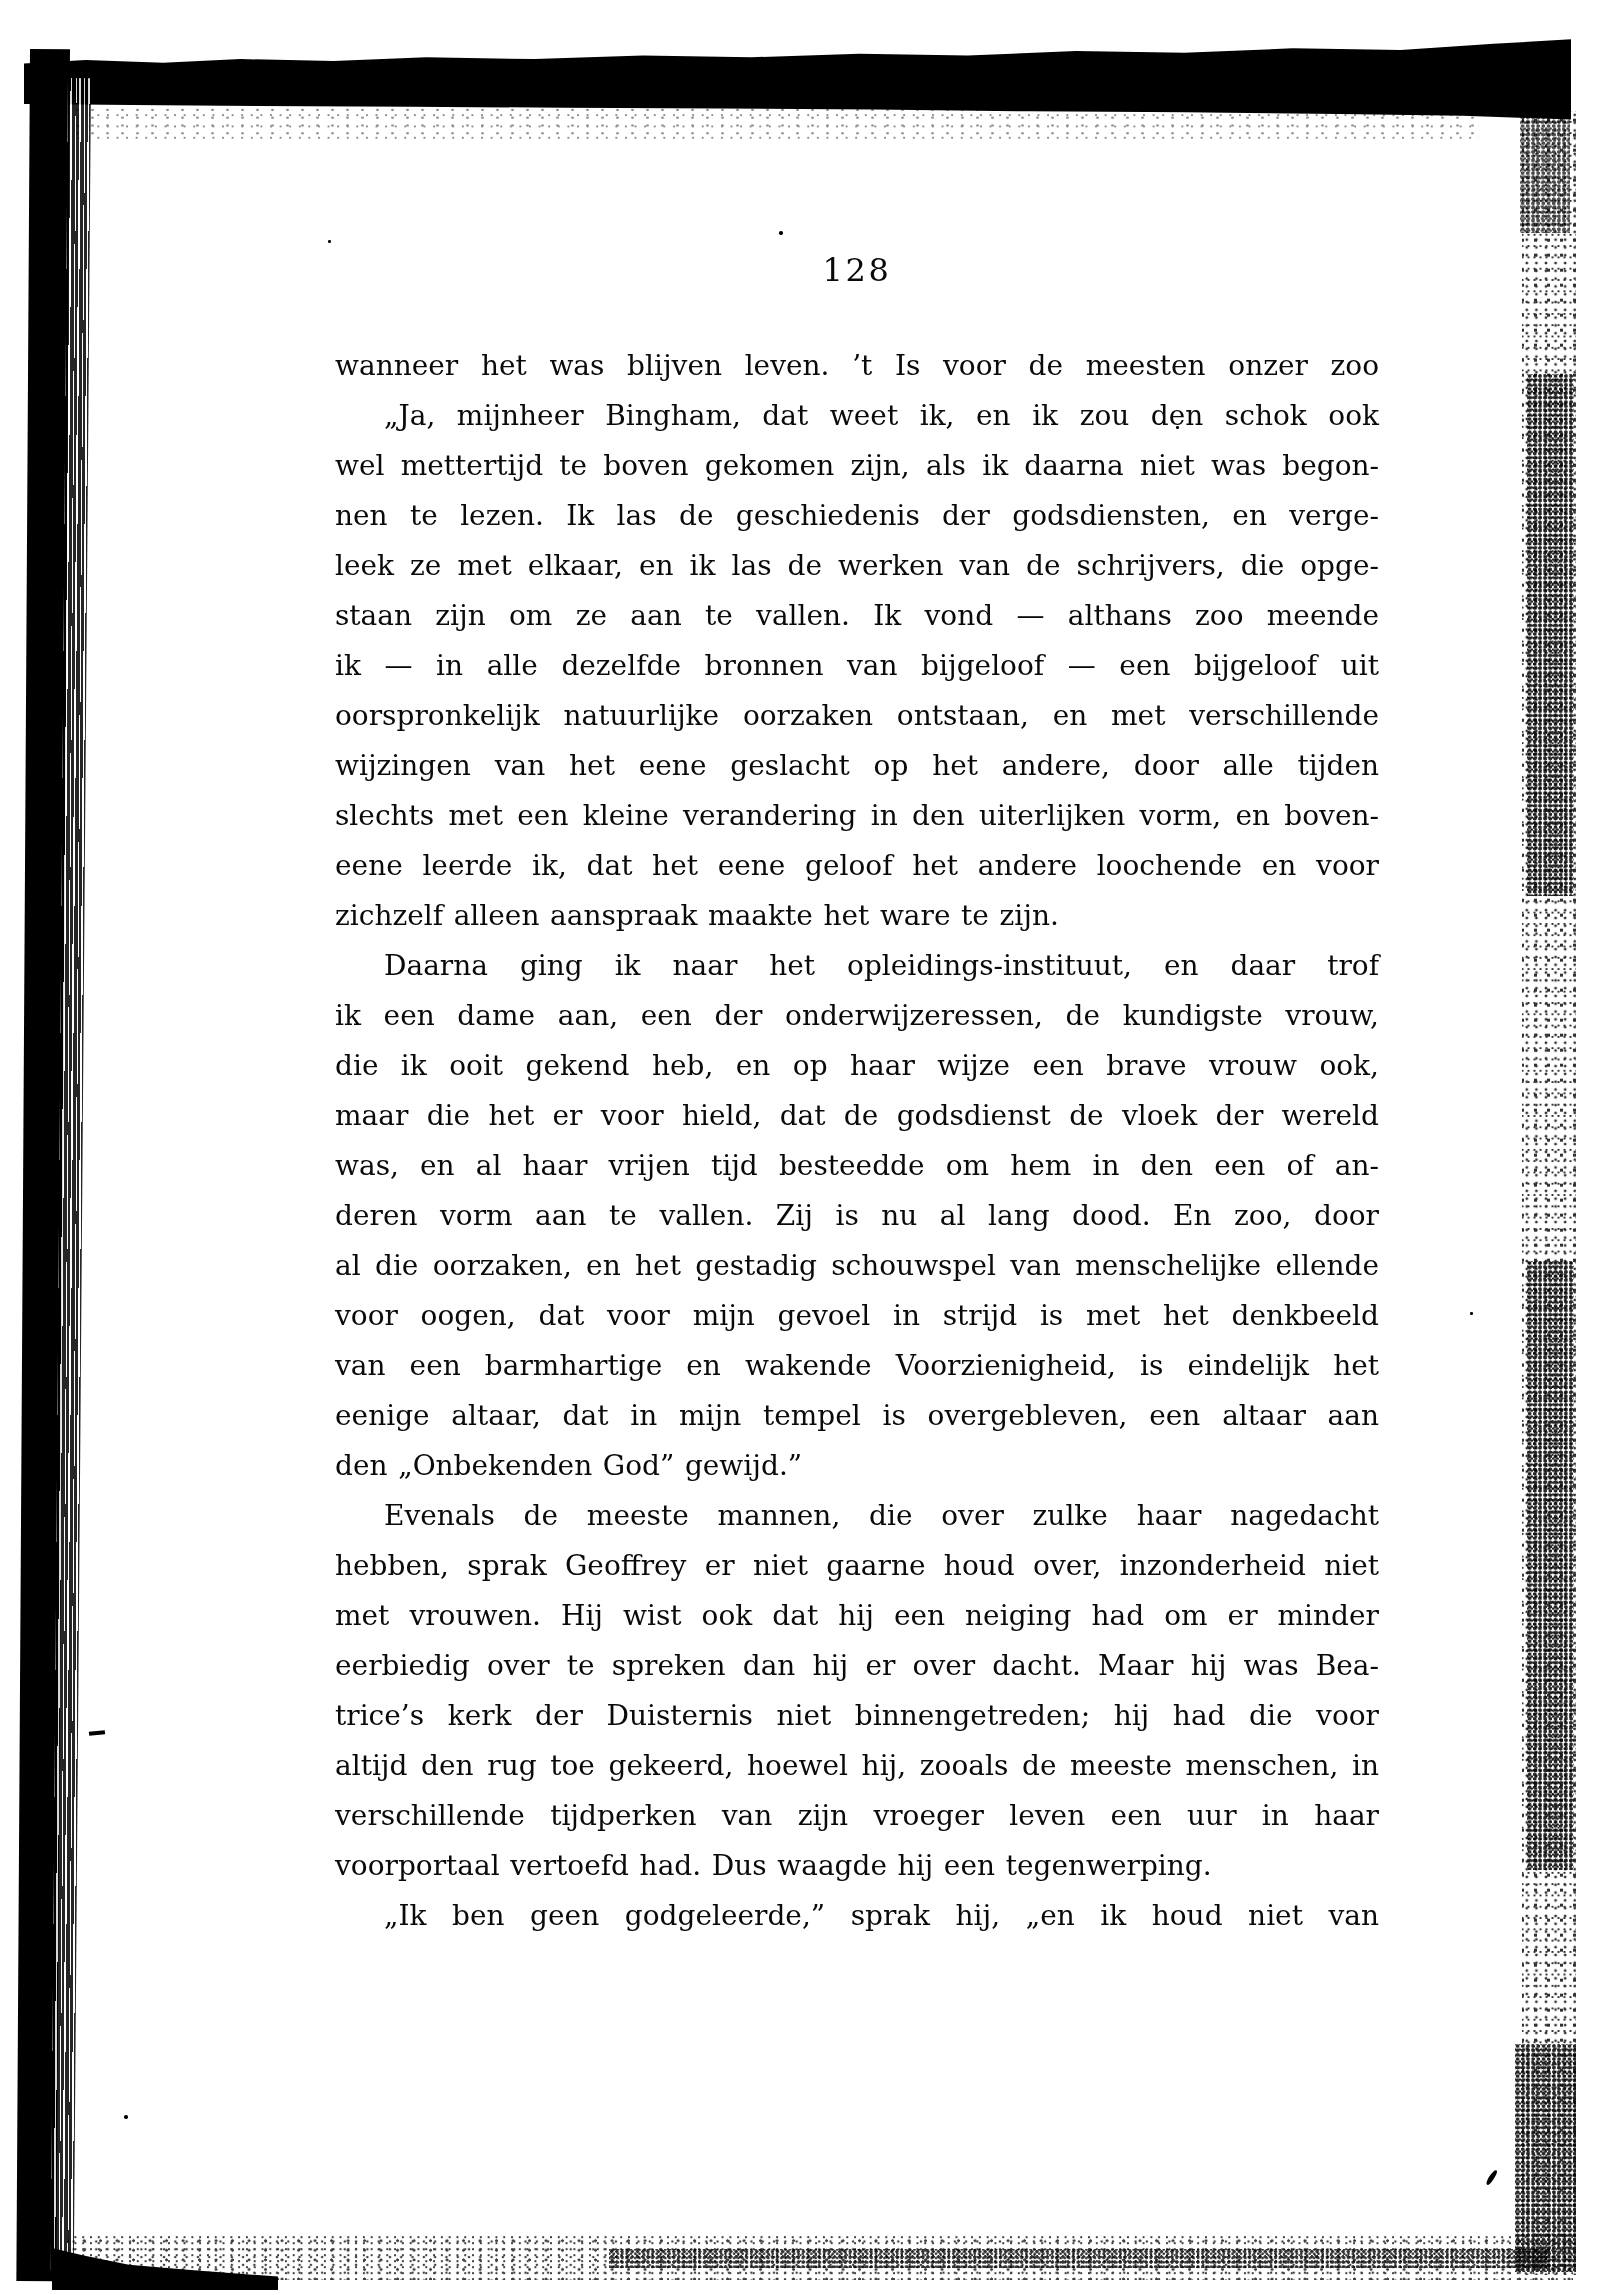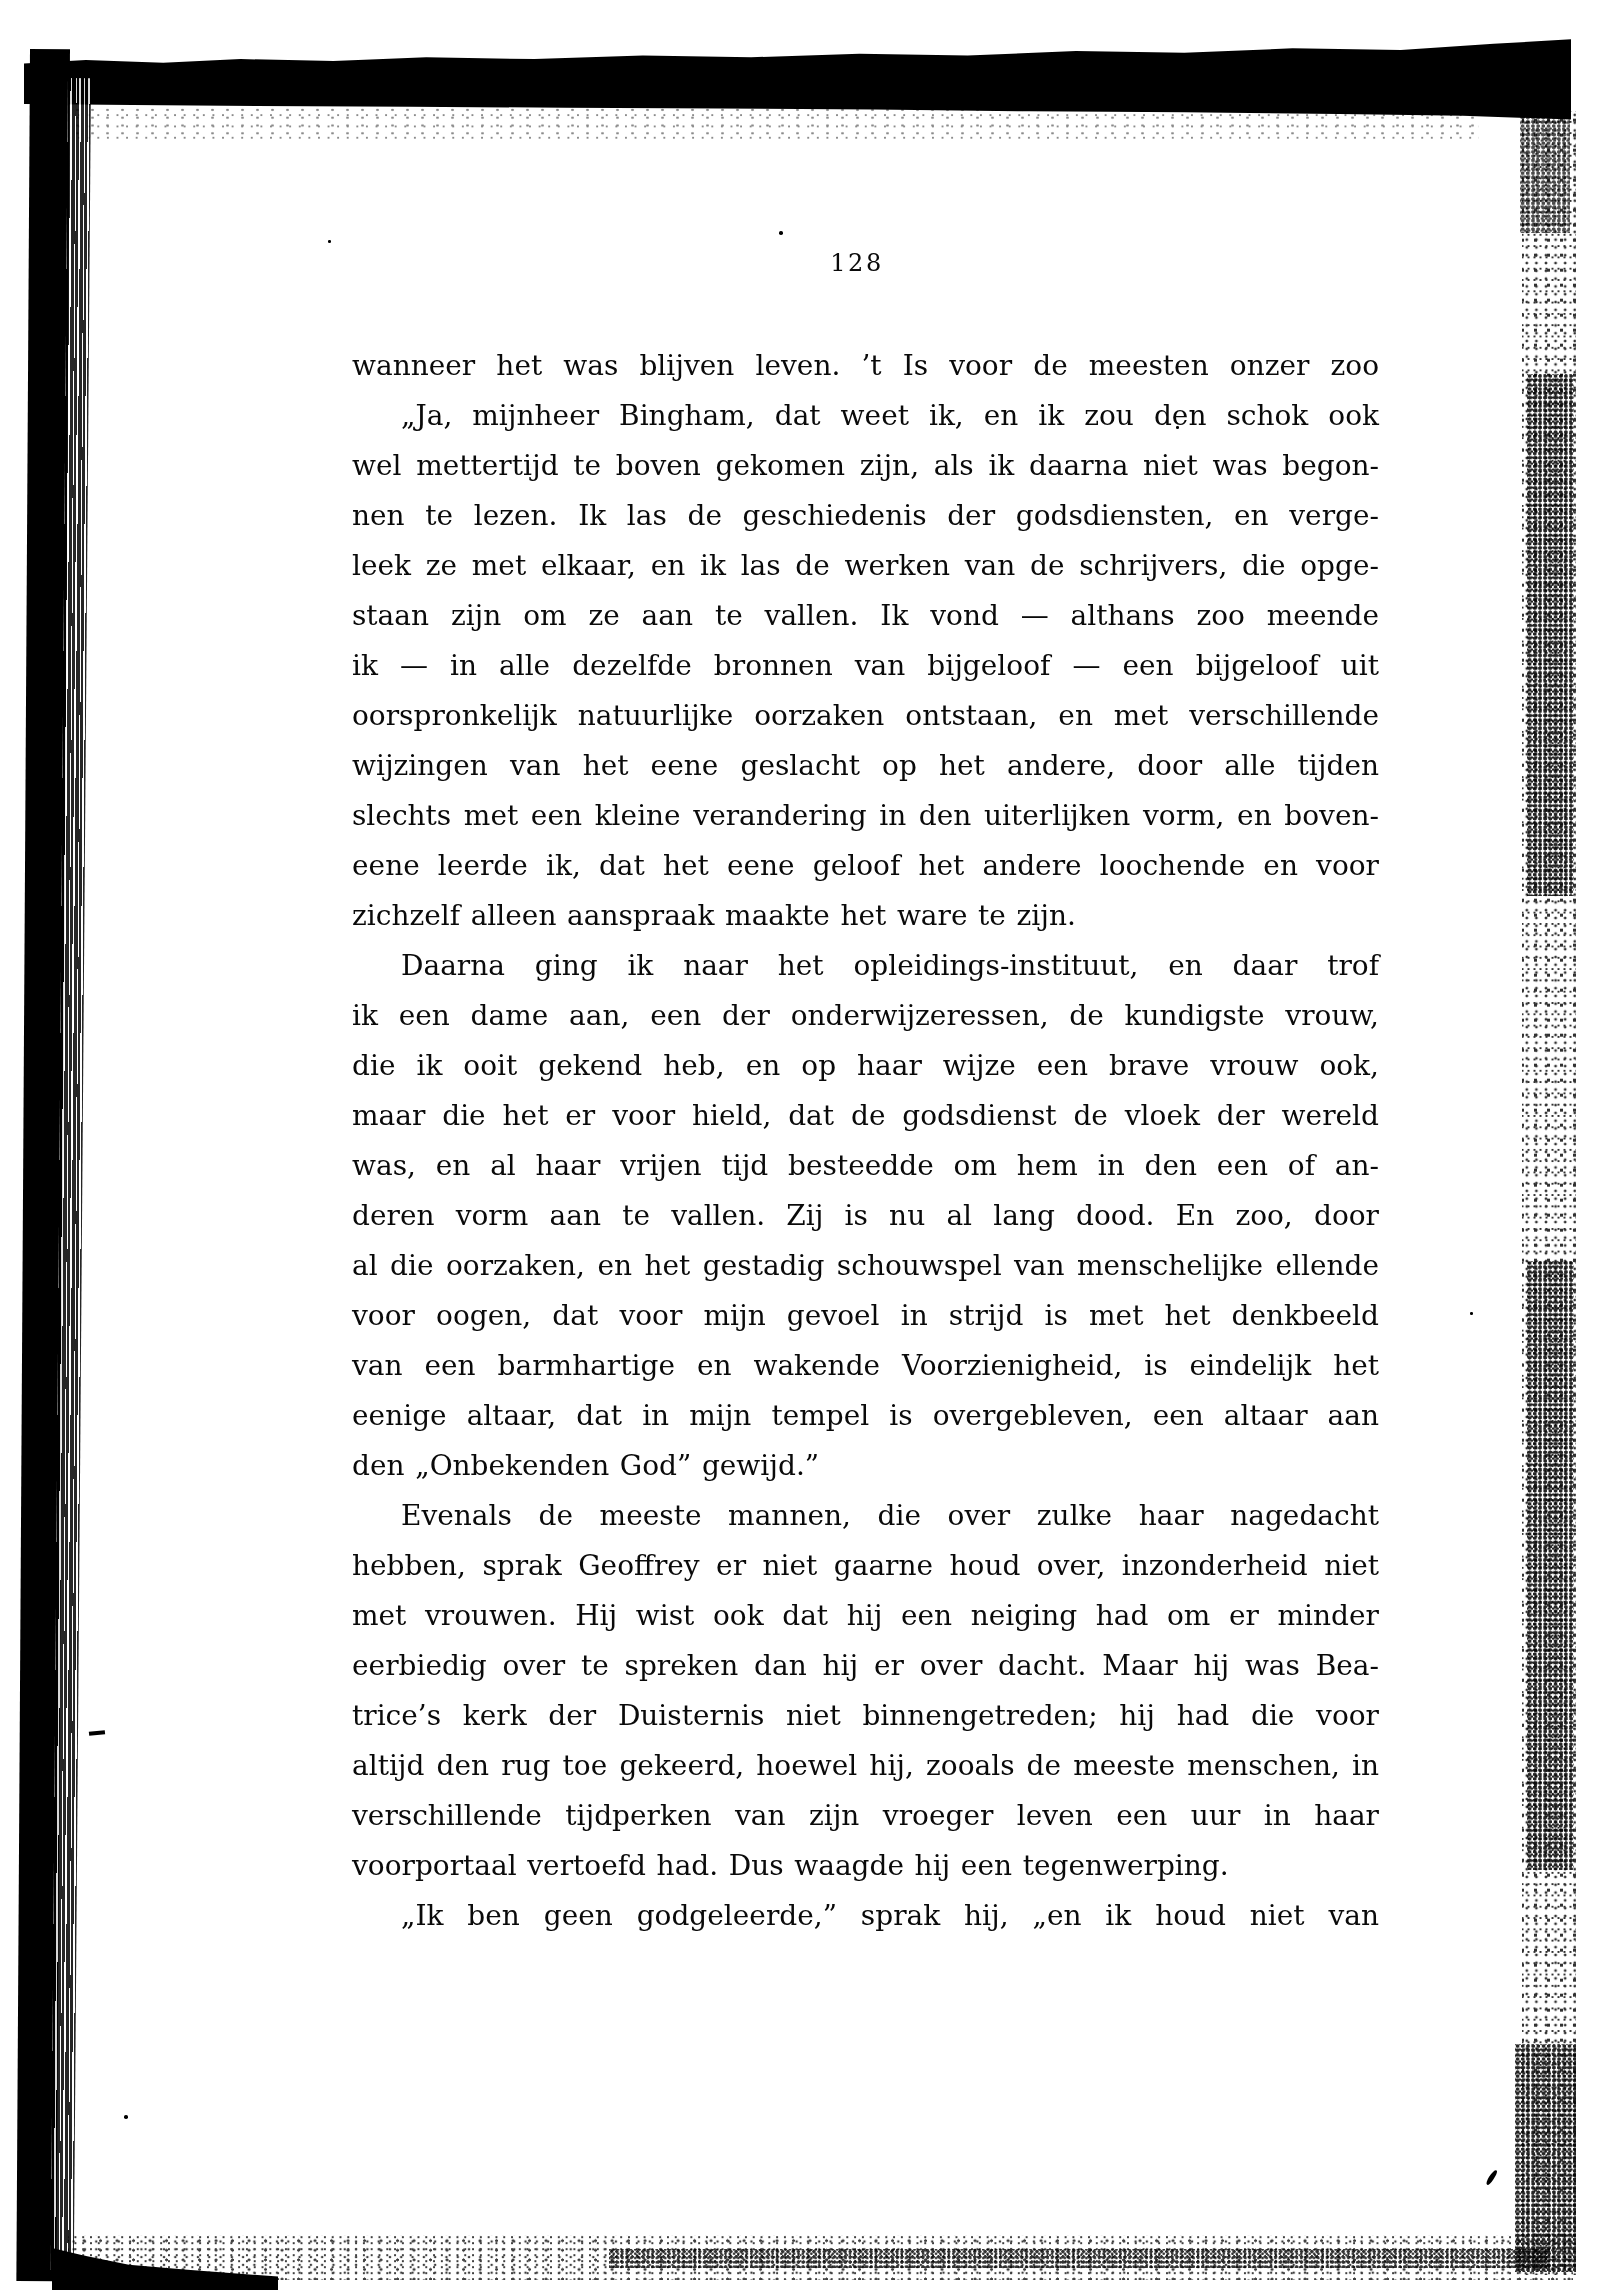--- a/index.html
+++ b/index.html
@@ -96,34 +96,33 @@
   }
   .speck{position:absolute;background:#000;border-radius:50%;}
   .speck.s1{left:779px;top:231px;width:3.5px;height:3.5px;}
   .speck.s2{left:328px;top:240px;width:2.6px;height:2.6px;}
   .speck.s3{left:1176px;top:426px;width:2.6px;height:2.6px;}
   .speck.s4{left:124px;top:2115px;width:3.5px;height:3.5px;}
   .speck.s5{left:1470px;top:1312px;width:2.6px;height:2.6px;}
 
   
   .page-number{
-    position:absolute;left:335px;top:244px;width:1044px;
-    text-align:center;font-size:24px;letter-spacing:2.6px;line-height:38px;
+    position:absolute;left:335px;top:251px;width:1044px;
+    text-align:center;font-size:32px;letter-spacing:2.6px;line-height:38px;
   }
   .text-block{
     position:absolute;left:335px;top:341px;width:1044px;
   }
   .line{
     height:50px;line-height:50px;
     font-size:28px;
     text-align:justify;text-align-last:justify;
     text-justify:inter-word;
     word-spacing:1.7px;
     white-space:normal;
-    margin-left:17px;
   }
   .line.indent{padding-left:49px;}
   .line.end{text-align-last:left;}
 </style>
 </head>
 <body>
 
 <div class="scan">
 
   <div class="top-band"></div>

